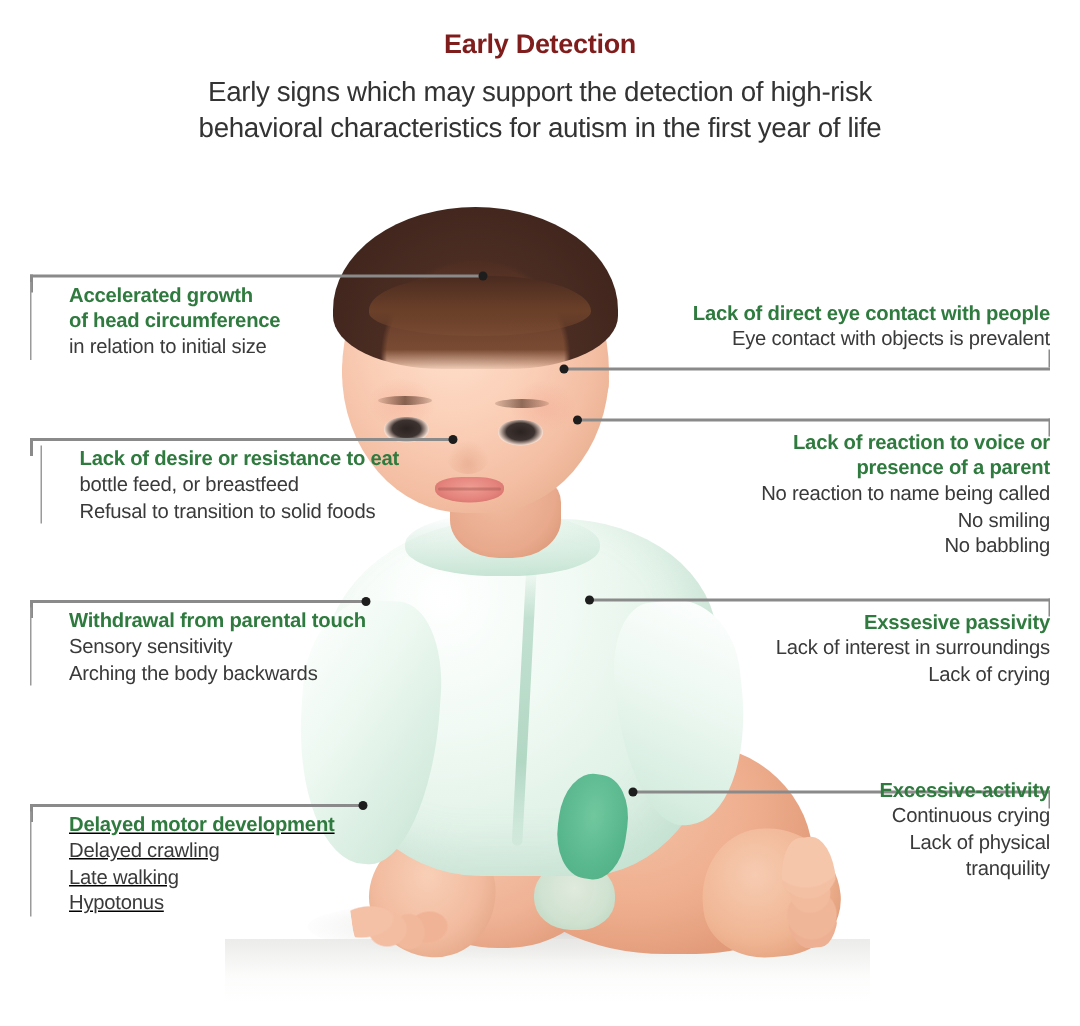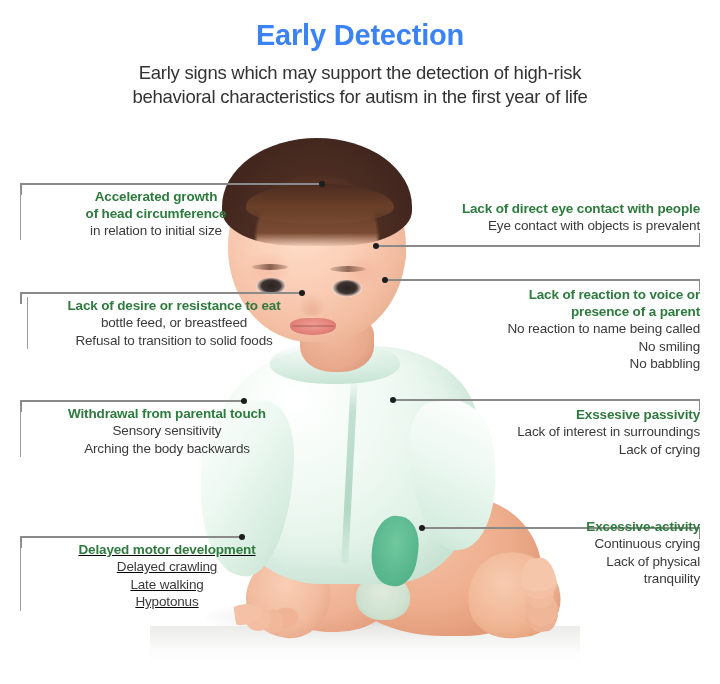--- a/index.html
+++ b/index.html
@@ -22,23 +22,23 @@
   
   .header {
     position: absolute;
     top: 0;
     left: 0;
     width: 720px;
     text-align: center;
     z-index: 6;
   }
   .title {
-    font-size: 29px;
+    font-size: 18px;
     font-weight: bold;
-    color: #3b82f6;
+    color: #7f1d1d;
     letter-spacing: -0.2px;
     margin-top: 20px;
     line-height: 1.1;
   }
   .subtitle {
     font-size: 18.5px;
     color: #333333;
     line-height: 1.32;
     margin-top: 9px;
     letter-spacing: -0.25px;
@@ -248,23 +248,23 @@
     line-height: 1.26;
     letter-spacing: -0.15px;
   }
   .callout .line {
     color: #3a3a3a;
     font-size: 13.5px;
     line-height: 1.3;
     letter-spacing: -0.15px;
   }
   .callout.left {
-    text-align: center;
+    text-align: left;
     border-left: 1.5px solid #9a9a9a;
-    padding-left: 10px;
+    padding-left: 25px;
   }
   .callout.right {
     text-align: right;
     border-right: 1.5px solid #9a9a9a;
     padding-right: 28px;
   }
 
   
   .leader {
     position: absolute;

